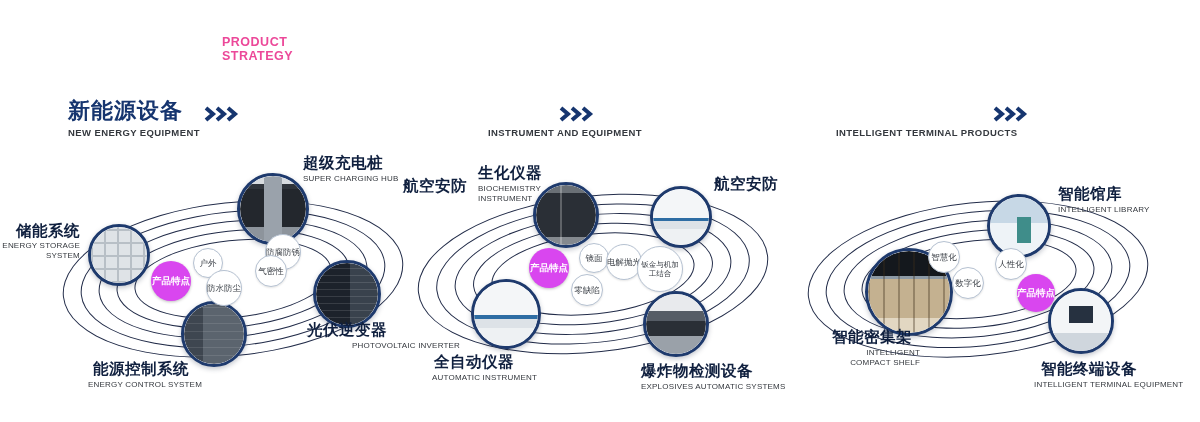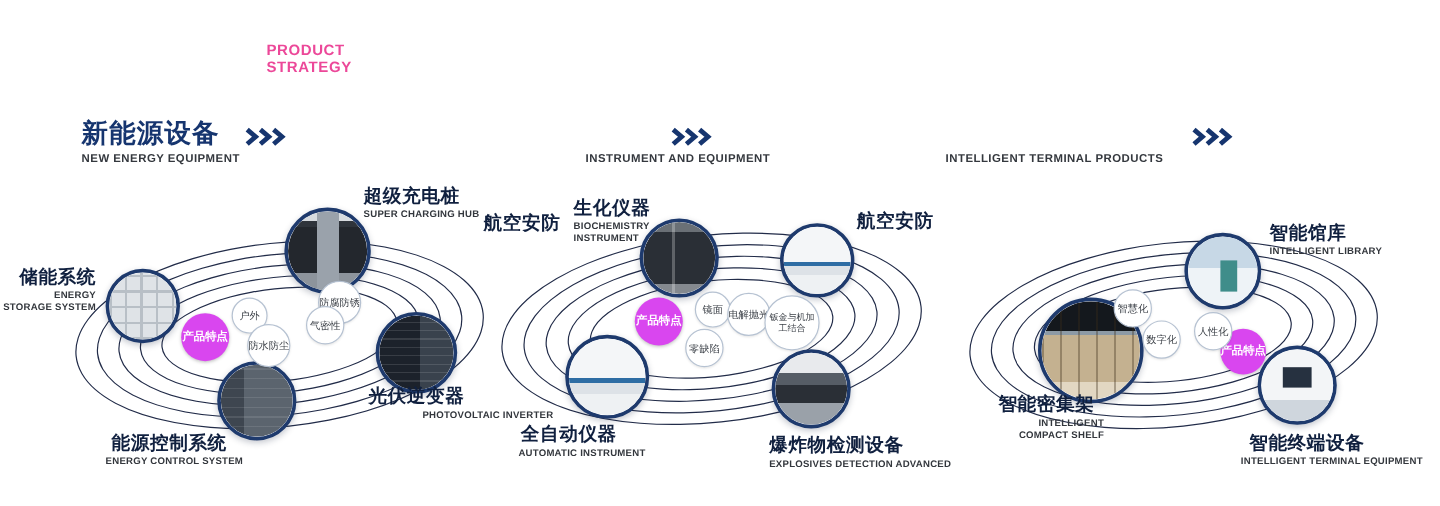--- a/index.html
+++ b/index.html
@@ -53,21 +53,21 @@
   .ph-shelf{background-image:
       repeating-linear-gradient(90deg,rgba(60,45,25,.35) 0 2px,transparent 2px 15px),
       linear-gradient(180deg,#14181d 0 30%,#8d9aa5 30% 34%,#c4b190 34% 82%,#e2d7c2 82% 100%);}
   .ph-kiosk{background-color:#e8ecf0;background-image:
       linear-gradient(#263140,#263140),
       linear-gradient(180deg,#f3f5f7 0 70%,#cfd6dd 70% 100%);
       background-size:24px 17px,100% 100%;background-position:50% 34%,0 0;background-repeat:no-repeat;}
 
   
   .cn-label{font-size:15.5px;font-weight:700;color:#10203f;white-space:nowrap;letter-spacing:.5px;}
-  .en-label{font-size:8px;font-weight:700;color:#33373d;letter-spacing:.2px;line-height:1.3;}
+  .en-label{font-size:8px;font-weight:400;color:#33373d;letter-spacing:.2px;line-height:1.3;}
   .ta-r{text-align:right;}
 
   
   .badge{background:#d946ef;color:#fff;border-radius:50%;display:flex;align-items:center;
          justify-content:center;text-align:center;font-size:9.5px;font-weight:700;line-height:1.2;
          box-shadow:0 1px 3px rgba(0,0,0,.25);}
   .bubble{background:#fff;border:1px solid #b6c2d2;border-radius:50%;display:flex;align-items:center;
           justify-content:center;text-align:center;color:#3a3f46;line-height:1.25;
           box-shadow:0 1px 2px rgba(0,0,0,.10);font-size:8.5px;}
 </style>
@@ -94,21 +94,21 @@
     <polyline points="14,2 21,8 14,14" fill="none" stroke="#16356f" stroke-width="4"></polyline>
     <polyline points="25,2 32,8 25,14" fill="none" stroke="#16356f" stroke-width="4"></polyline>
   </svg>
   <div class="abs sec-sub" style="left:450px;top:127px;margin-left:38px;">INSTRUMENT AND EQUIPMENT</div>
 
   <svg class="abs chev" style="left:992px;top:106px;" width="40" height="16" viewBox="0 0 40 16">
     <polyline points="3,2 10,8 3,14" fill="none" stroke="#16356f" stroke-width="4"></polyline>
     <polyline points="14,2 21,8 14,14" fill="none" stroke="#16356f" stroke-width="4"></polyline>
     <polyline points="25,2 32,8 25,14" fill="none" stroke="#16356f" stroke-width="4"></polyline>
   </svg>
-  <div class="abs sec-sub" style="left:788px;top:127px;">INTELLIGENT TERMINAL PRODUCTS</div>
+  <div class="abs sec-sub" style="left:836px;top:127px;">INTELLIGENT TERMINAL PRODUCTS</div>
 
   <div class="abs orbit" style="left:233px;top:279px;">
     <div class="ring" style="width:340px;height:152px;"></div>
     <div class="ring" style="width:304px;height:133px;"></div>
     <div class="ring" style="width:268px;height:114px;"></div>
     <div class="ring" style="width:232px;height:95px;"></div>
     <div class="ring" style="width:196px;height:76px;"></div>
   </div>
 
   <div class="abs orbit" style="left:593px;top:274px;">
@@ -173,21 +173,21 @@
   <div class="abs node" style="left:471px;top:279px;width:64px;height:64px;">
     <div class="ph ph-machine"></div>
   </div>
   <div class="abs cn-label" style="left:434px;top:352px;">全自动仪器</div>
   <div class="abs en-label" style="left:432px;top:373px;">AUTOMATIC INSTRUMENT</div>
 
   <div class="abs node" style="left:643px;top:291px;width:60px;height:60px;">
     <div class="ph ph-scanner"></div>
   </div>
   <div class="abs cn-label" style="left:641px;top:361px;">爆炸物检测设备</div>
-  <div class="abs en-label" style="left:641px;top:382px;">EXPLOSIVES DETECTION ADVANCED</div>
+  <div class="abs en-label" style="left:641px;top:382px;">EXPLOSIVES AUTOMATIC SYSTEMS</div>
 
   <div class="abs badge" style="left:529px;top:248px;width:40px;height:40px;">产品特点</div>
   <div class="abs bubble" style="left:579px;top:243px;width:28px;height:28px;">镜面</div>
   <div class="abs bubble" style="left:606px;top:244px;width:34px;height:34px;">电解抛光</div>
   <div class="abs bubble" style="left:637px;top:246px;width:44px;height:44px;font-size:7.5px;">钣金与机加工结合</div>
   <div class="abs bubble" style="left:571px;top:274px;width:30px;height:30px;">零缺陷</div>
 
   <div class="abs node" style="left:987px;top:194px;width:58px;height:58px;">
     <div class="ph ph-library"></div>
   </div>
@@ -201,16 +201,16 @@
   <div class="abs en-label ta-r" style="left:828px;top:348px;width:92px;">INTELLIGENT COMPACT SHELF</div>
 
   <div class="abs node" style="left:1048px;top:288px;width:60px;height:60px;">
     <div class="ph ph-kiosk"></div>
   </div>
   <div class="abs cn-label" style="left:1041px;top:359px;">智能终端设备</div>
   <div class="abs en-label" style="left:1034px;top:380px;">INTELLIGENT TERMINAL EQUIPMENT</div>
 
   <div class="abs badge" style="left:1017px;top:274px;width:38px;height:38px;">产品特点</div>
   <div class="abs bubble" style="left:928px;top:241px;width:30px;height:30px;">智慧化</div>
-  <div class="abs bubble" style="left:995px;top:260px;width:30px;height:30px;">人性化</div>
+  <div class="abs bubble" style="left:995px;top:248px;width:30px;height:30px;">人性化</div>
   <div class="abs bubble" style="left:952px;top:267px;width:30px;height:30px;">数字化</div>
 
 </div>
 
 </body></html>

